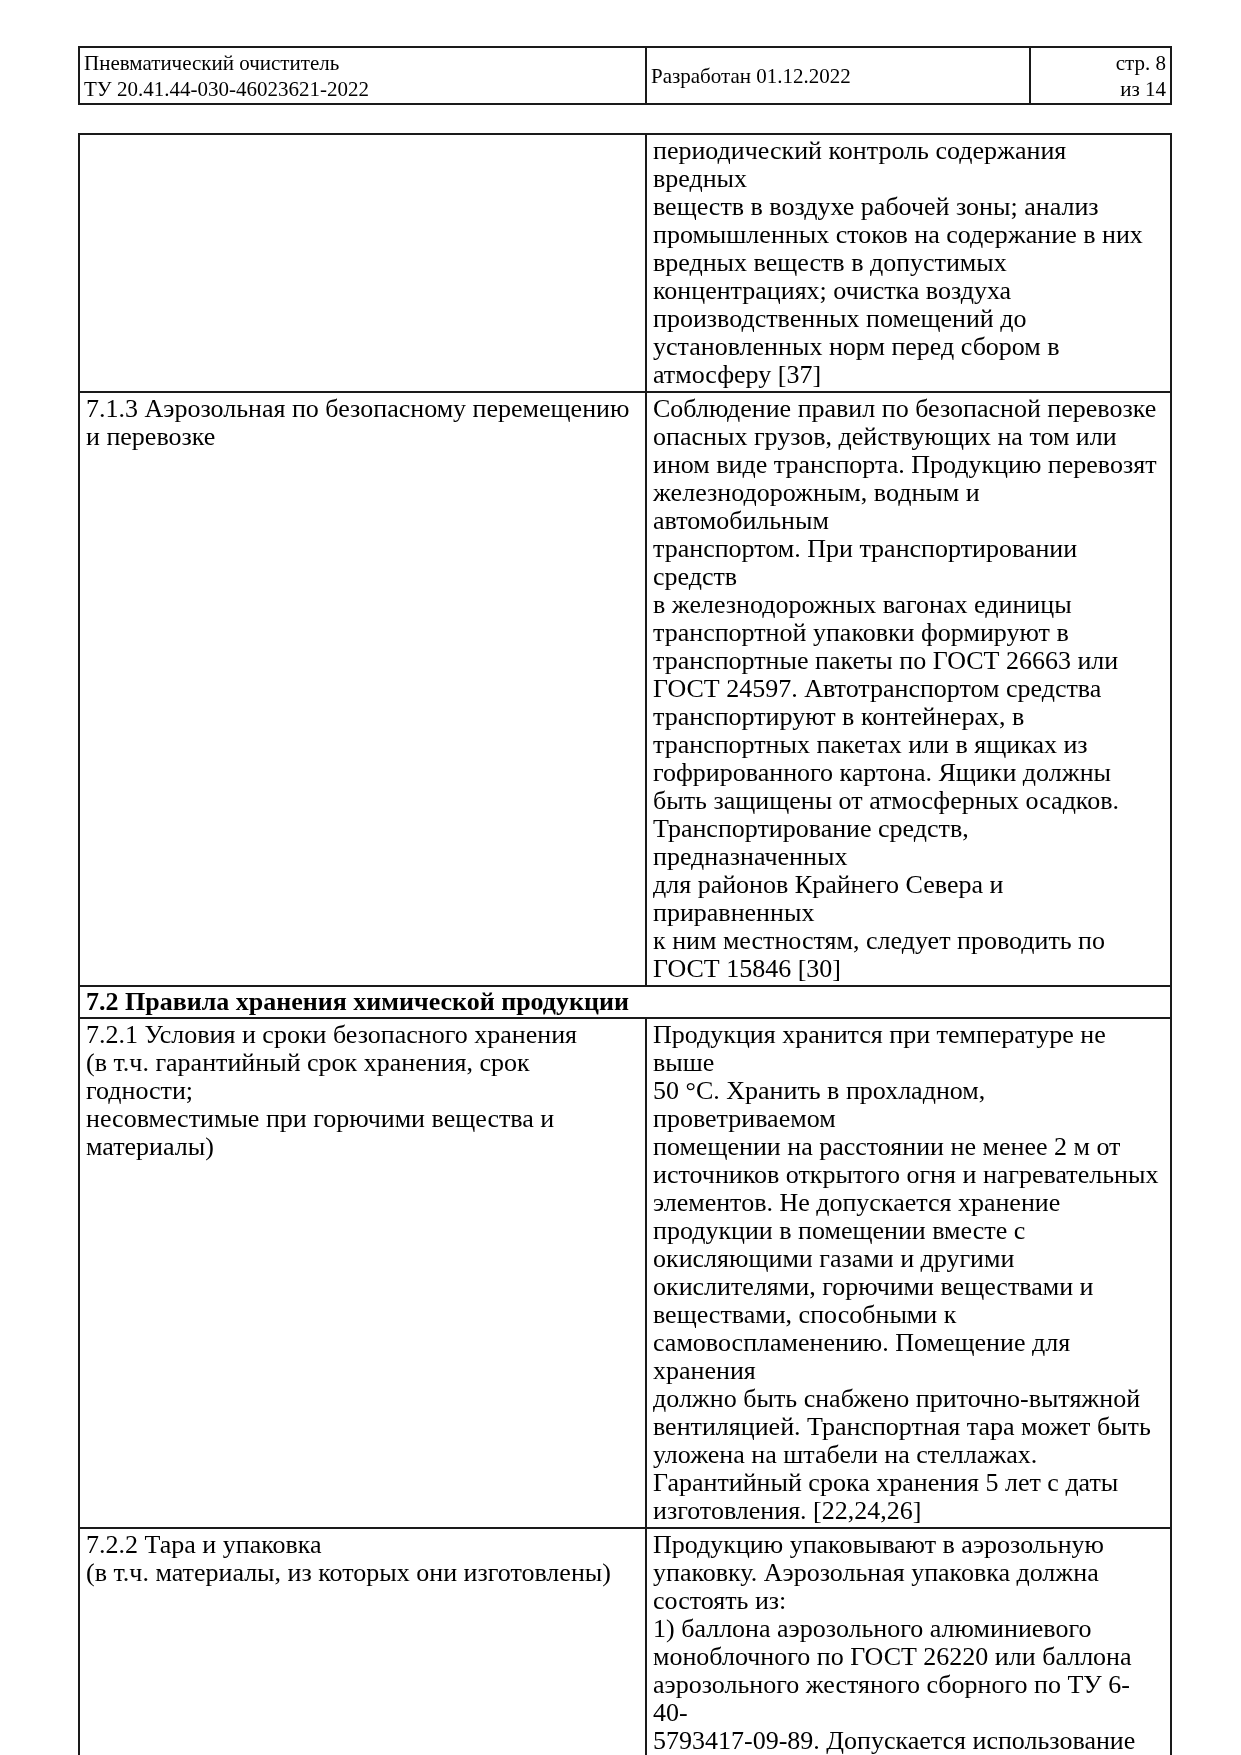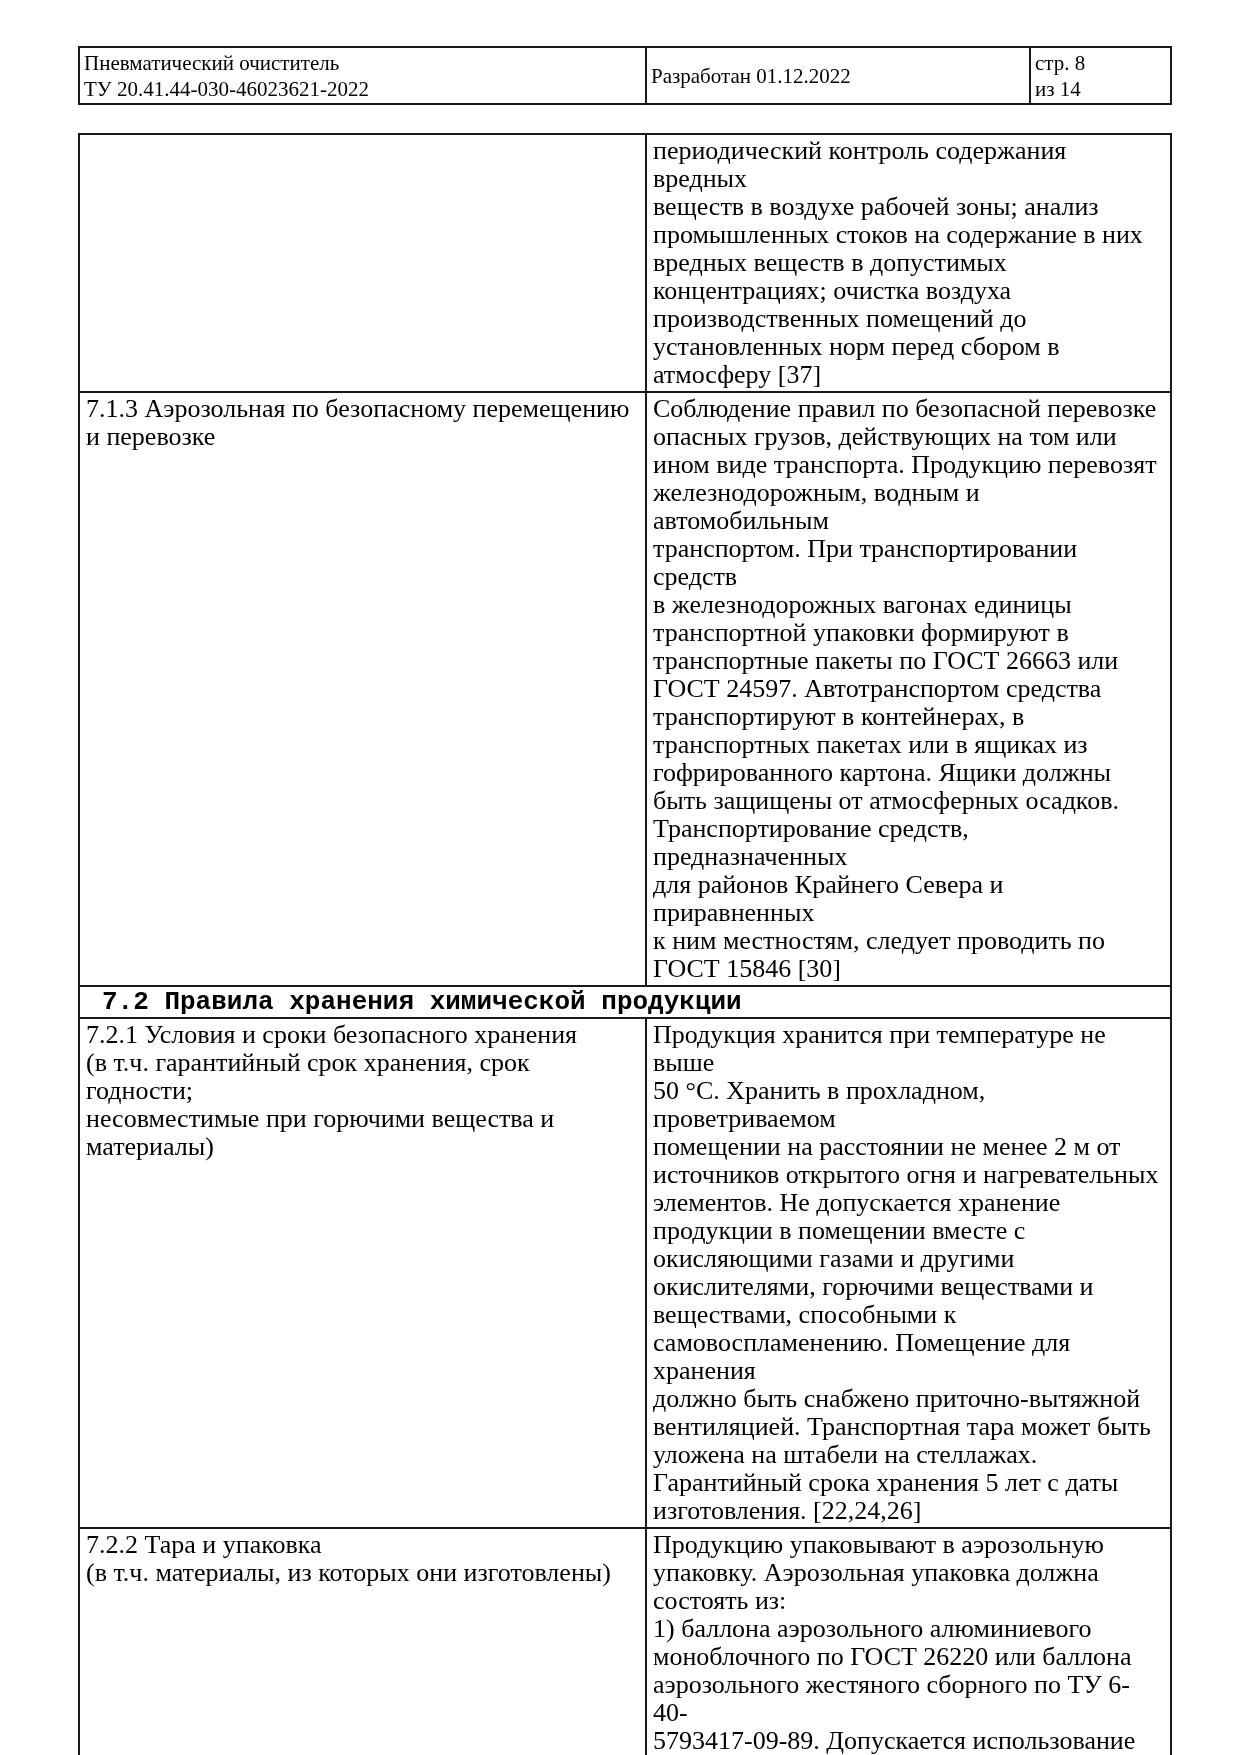--- a/index.html
+++ b/index.html
@@ -28,44 +28,43 @@
   }
   .hdr-table td {
     border: 2px solid #1a1a1a;
     font-size: 21px;
     line-height: 26px;
     vertical-align: middle;
     padding: 1px 4px;
   }
   .hdr-title-cell { }
   .hdr-dev-cell   { text-align: left; }
-  .hdr-page-cell  { text-align: left; padding-left: 9px; }
+  .hdr-page-cell  { text-align: right; padding-left: 9px; }
   
   .main-table {
     position: absolute;
     left: 78px;
     top: 133px;
     width: 1092px;
   }
   .main-table td {
     border: 2px solid #1a1a1a;
     vertical-align: top;
     font-size: 26px;
     line-height: 28px;
     padding: 2px 8px 2px 6px;
   }
   .pre {
     white-space: pre-line;
   }
   .section-cell {
     font-weight: bold;
     line-height: 24px;
-    padding: 1px 22px !important;
+    padding: 1px 6px !important;
     vertical-align: middle !important;
-    font-family: Liberation Mono, monospace;
   }
 </style>
 </head>
 <body>
 
 <table class="hdr-table">
   <colgroup>
     <col style="width:567px">
     <col style="width:384px">
     <col style="width:141px">

